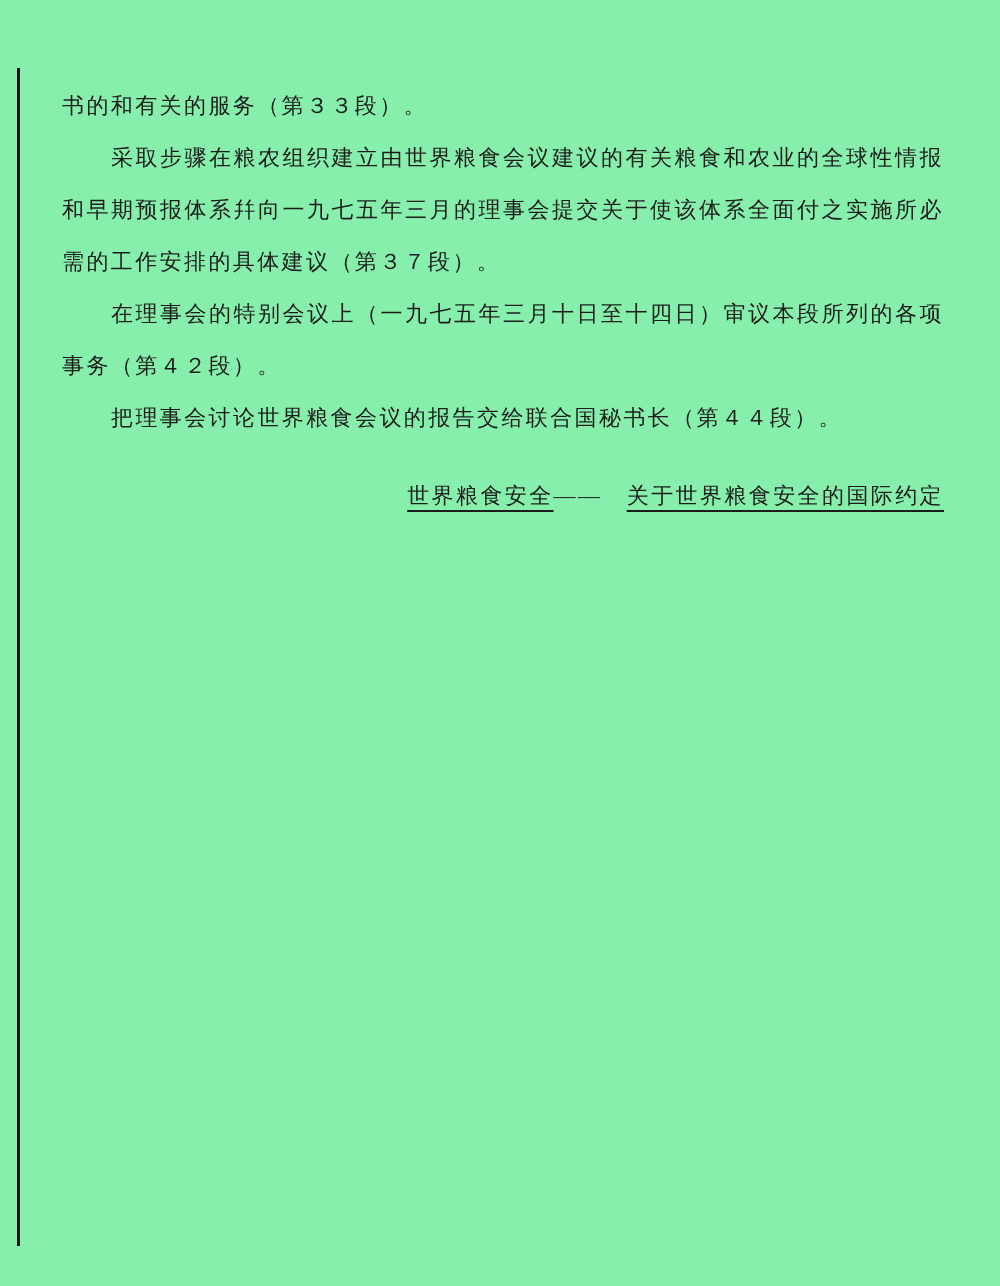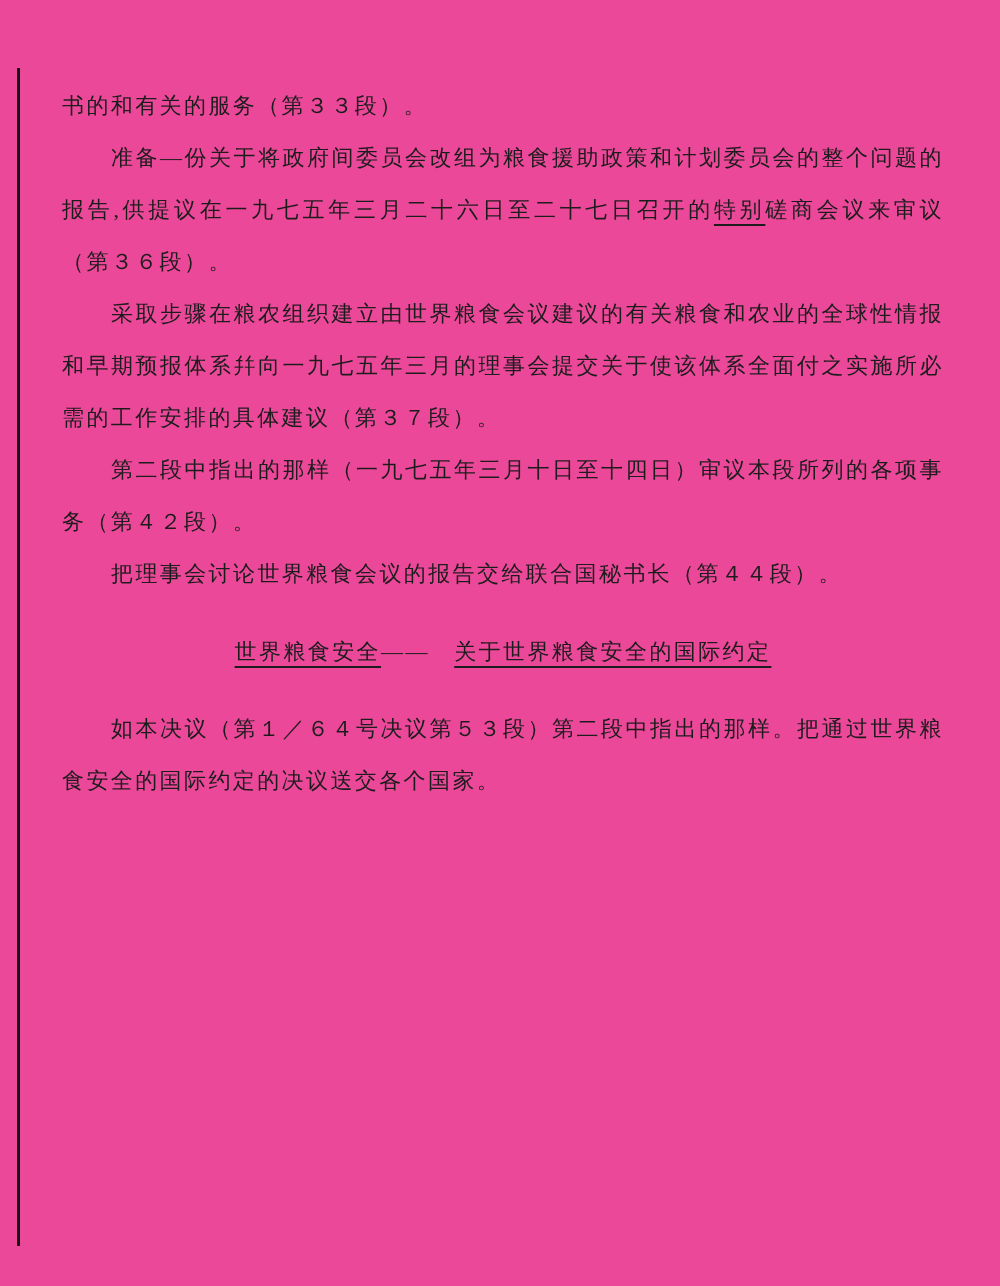--- a/index.html
+++ b/index.html
@@ -46,35 +46,33 @@
   p.body {
     text-indent: 49px;
   }
   p.continuation {
     text-indent: 0;
   }
   p.heading {
     margin-top: 26px;
     margin-bottom: 25px;
     text-indent: 0;
-    text-align: center;
+    text-align: right;
   }
   .u {
     text-decoration: underline;
     text-underline-offset: 7px;
     text-decoration-thickness: 1.5px;
   }
 </style>
 </head>
 <body>
 
-<div class="page" style="background: #ec4899; color: rgb(28, 28, 28);">
+<div class="page" style="background: #86efac; color: rgb(28, 28, 28);">
   <div class="scan-line" style="background: rgb(20, 20, 20);"></div>
   <div class="content">
       <p class="para continuation"><span>书的和有关的服务（第３３段）。</span></p>
-      <p class="para body"><span>准备—份关于将政府间委员会改组为粮食援助政策和计划委员会的整个问题的报告,供提议在一九七五年三月二十六日至二十七日召开的</span><span class="u">特别</span><span>磋商会议来审议（第３６段）。</span></p>
       <p class="para body"><span>采取步骤在粮农组织建立由世界粮食会议建议的有关粮食和农业的全球性情报和早期预报体系幷向一九七五年三月的理事会提交关于使该体系全面付之实施所必需的工作安排的具体建议（第３７段）。</span></p>
-      <p class="para body"><span>第二段中指出的那样（一九七五年三月十日至十四日）审议本段所列的各项事务（第４２段）。</span></p>
+      <p class="para body"><span>在理事会的特别会议上（一九七五年三月十日至十四日）审议本段所列的各项事务（第４２段）。</span></p>
       <p class="para body"><span>把理事会讨论世界粮食会议的报告交给联合国秘书长（第４４段）。</span></p>
       <p class="para heading"><span class="u">世界粮食安全</span><span>——　</span><span class="u">关于世界粮食安全的国际约定</span></p>
-      <p class="para body"><span>如本决议（第１／６４号决议第５３段）第二段中指出的那样。把通过世界粮食安全的国际约定的决议送交各个国家。</span></p>
     </div>
 </div>
 
 </body></html>

